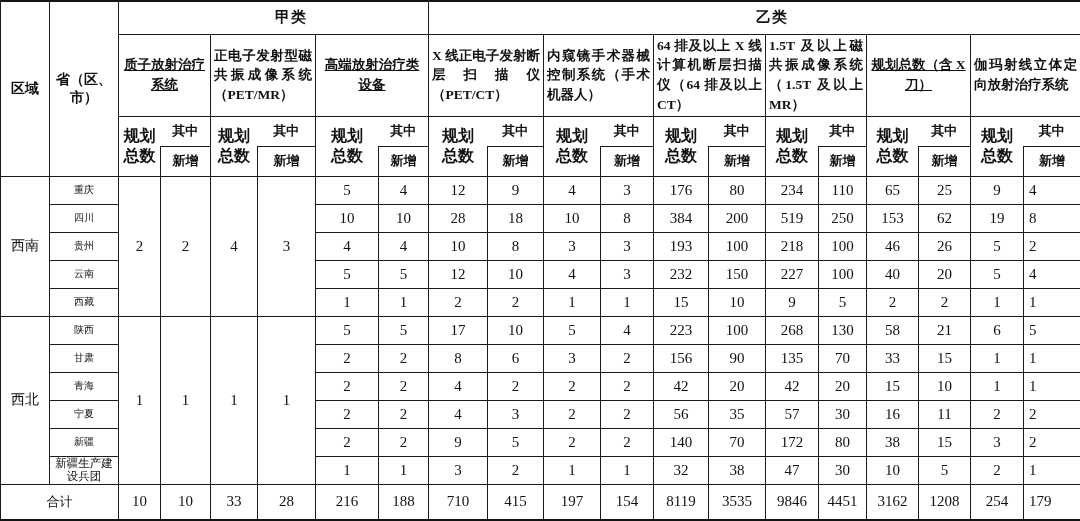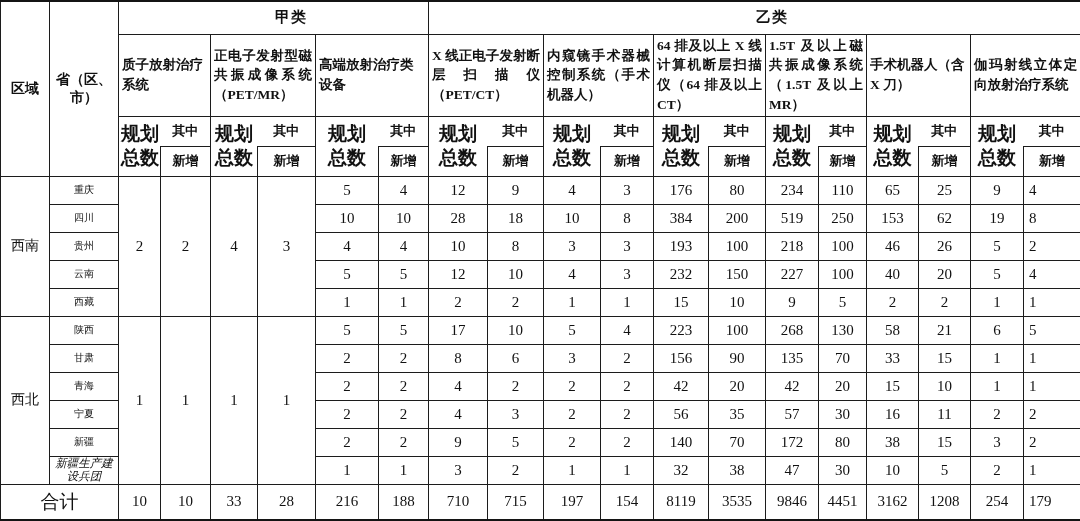--- a/index.html
+++ b/index.html
@@ -43,38 +43,38 @@
   th.corner { font-size: 14px; }
   th.grp    { font-size: 15px; letter-spacing: 1px; padding-left: 35px; }
 
   th.equip {
     font-size: 13.5px;
     line-height: 1.45;
     padding: 0 3px;
     text-align: justify;
     font-weight: bold;
   }
-  th.equip.ctr { text-align: left; }
-
-  th.plan { font-size: 19px; border-right: none; margin-top: 44px; }
+  th.equip.ctr { text-align: center; text-decoration: underline; }
+
+  th.plan { font-size: 16px; border-right: none; margin-top: 44px; }
   th.plan .wrap2 {
     display: inline-block;
     width: 2.2em;
     line-height: 1.25;
     text-align: center;
   }
   th.qz { font-size: 13px; border-left: none; }
   th.xz { font-size: 13px; }
 
   td.region   { font-size: 14px; margin-left: 48px; }
   td.province { font-size: 10px; }
-  td.province.small { font-size: 11.5px; line-height: 1.15; font-style: italic; }
+  td.province.small { font-size: 11.5px; line-height: 1.15; }
   td.val { font-size: 15px; }
   td.val.left { text-align: left; padding-left: 5px; }
-  td.total-label { font-size: 19px; }
+  td.total-label { font-size: 13px; }
 </style>
 </head>
 <body>
 
 <div class="page">
   <table class="alloc">
     <colgroup>
       <col style="width:49px">
         <col style="width:69px">
       <col style="width:42px">
@@ -104,21 +104,21 @@
         <th class="grp" colspan="12">乙类</th>
       </tr>
       <tr class="equip-row">
           <th class="equip ctr" colspan="2">质子放射治疗系统</th>
           <th class="equip" colspan="2">正电子发射型磁共振成像系统（PET/MR）</th>
           <th class="equip ctr" colspan="2">高端放射治疗类设备</th>
           <th class="equip" colspan="2">X 线正电子发射断层扫描仪（PET/CT）</th>
           <th class="equip" colspan="2">内窥镜手术器械控制系统（手术机器人）</th>
           <th class="equip" colspan="2">64 排及以上 X 线计算机断层扫描仪（64 排及以上 CT）</th>
           <th class="equip" colspan="2">1.5T 及以上磁共振成像系统（1.5T 及以上 MR）</th>
-          <th class="equip ctr" colspan="2">手术机器人（含 X 刀）</th>
+          <th class="equip ctr" colspan="2">规划总数（含 X 刀）</th>
           <th class="equip" colspan="2">伽玛射线立体定向放射治疗系统</th>
         </tr>
       <tr class="sub-row-1">
           <th class="plan" rowspan="2"><span class="wrap2">规划总数</span></th>
           <th class="qz">其中</th>
           <th class="plan" rowspan="2"><span class="wrap2">规划总数</span></th>
           <th class="qz">其中</th>
           <th class="plan" rowspan="2"><span class="wrap2">规划总数</span></th>
           <th class="qz">其中</th>
           <th class="plan" rowspan="2"><span class="wrap2">规划总数</span></th>
@@ -346,21 +346,21 @@
         </tr>
         <tr class="total-row">
           <td class="total-label" colspan="2">合计</td>
           <td class="val">10</td>
           <td class="val">10</td>
           <td class="val">33</td>
           <td class="val">28</td>
           <td class="val">216</td>
           <td class="val">188</td>
           <td class="val">710</td>
-          <td class="val">715</td>
+          <td class="val">415</td>
           <td class="val">197</td>
           <td class="val">154</td>
           <td class="val">8119</td>
           <td class="val">3535</td>
           <td class="val">9846</td>
           <td class="val">4451</td>
           <td class="val">3162</td>
           <td class="val">1208</td>
           <td class="val">254</td>
           <td class="val left">179</td>

